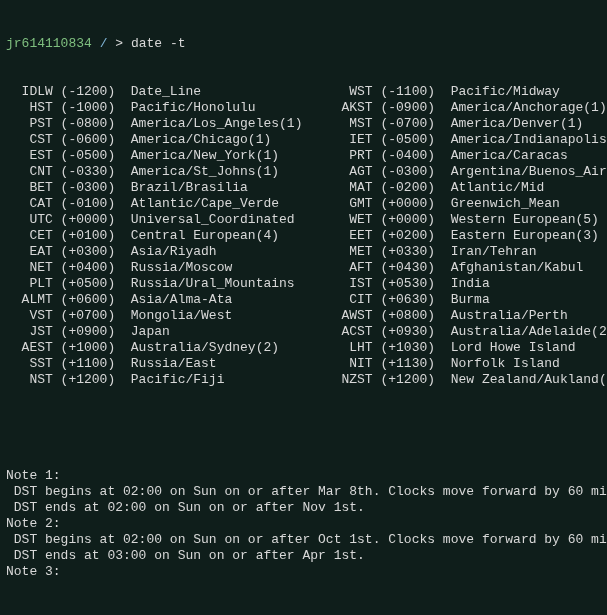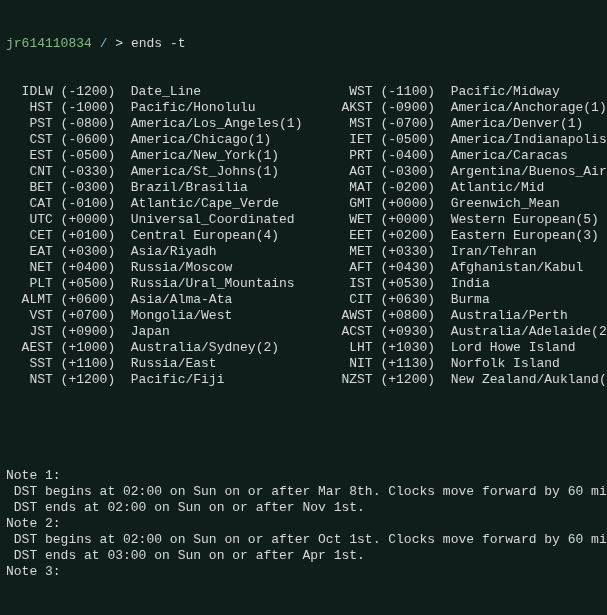--- a/index.html
+++ b/index.html
@@ -18,17 +18,17 @@
   }
   .prompt-user { color: #7fbf7f; }
   .prompt-path { color: #7fb3d5; }
   .cmd-text { color: #d8d8d8; }
   .row { display: block; }
 </style>
 </head>
 <body>
 
 <div class="term">
-  <div class="row"><span class="prompt-user">jr614110834</span> <span class="prompt-path">/</span> <span class="cmd-text">&gt;</span> <span class="cmd-text">ends -t</span></div>
+  <div class="row"><span class="prompt-user">jr614110834</span> <span class="prompt-path">/</span> <span class="cmd-text">&gt;</span> <span class="cmd-text">date -t</span></div>
   <div id="tz-rows"><div class="row">  IDLW (-1200)  Date_Line                   WST (-1100)  Pacific/Midway</div><div class="row">   HST (-1000)  Pacific/Honolulu           AKST (-0900)  America/Anchorage(1)</div><div class="row">   PST (-0800)  America/Los_Angeles(1)      MST (-0700)  America/Denver(1)</div><div class="row">   CST (-0600)  America/Chicago(1)          IET (-0500)  America/Indianapolis</div><div class="row">   EST (-0500)  America/New_York(1)         PRT (-0400)  America/Caracas</div><div class="row">   CNT (-0330)  America/St_Johns(1)         AGT (-0300)  Argentina/Buenos_Aires</div><div class="row">   BET (-0300)  Brazil/Brasilia             MAT (-0200)  Atlantic/Mid</div><div class="row">   CAT (-0100)  Atlantic/Cape_Verde         GMT (+0000)  Greenwich_Mean</div><div class="row">   UTC (+0000)  Universal_Coordinated       WET (+0000)  Western European(5)</div><div class="row">   CET (+0100)  Central European(4)         EET (+0200)  Eastern European(3)</div><div class="row">   EAT (+0300)  Asia/Riyadh                 MET (+0330)  Iran/Tehran</div><div class="row">   NET (+0400)  Russia/Moscow               AFT (+0430)  Afghanistan/Kabul</div><div class="row">   PLT (+0500)  Russia/Ural_Mountains       IST (+0530)  India</div><div class="row">  ALMT (+0600)  Asia/Alma-Ata               CIT (+0630)  Burma</div><div class="row">   VST (+0700)  Mongolia/West              AWST (+0800)  Australia/Perth</div><div class="row">   JST (+0900)  Japan                      ACST (+0930)  Australia/Adelaide(2)</div><div class="row">  AEST (+1000)  Australia/Sydney(2)         LHT (+1030)  Lord Howe Island</div><div class="row">   SST (+1100)  Russia/East                 NIT (+1130)  Norfolk Island</div><div class="row">   NST (+1200)  Pacific/Fiji               NZST (+1200)  New Zealand/Aukland(6)</div></div>
   <div class="row"> </div>
   <div id="notes"><div class="row">Note 1:</div><div class="row"> DST begins at 02:00 on Sun on or after Mar 8th. Clocks move forward by 60 minutes.</div><div class="row"> DST ends at 02:00 on Sun on or after Nov 1st.</div><div class="row">Note 2:</div><div class="row"> DST begins at 02:00 on Sun on or after Oct 1st. Clocks move forward by 60 minutes.</div><div class="row"> DST ends at 03:00 on Sun on or after Apr 1st.</div><div class="row">Note 3:</div></div>
 </div>
 
 </body></html>

